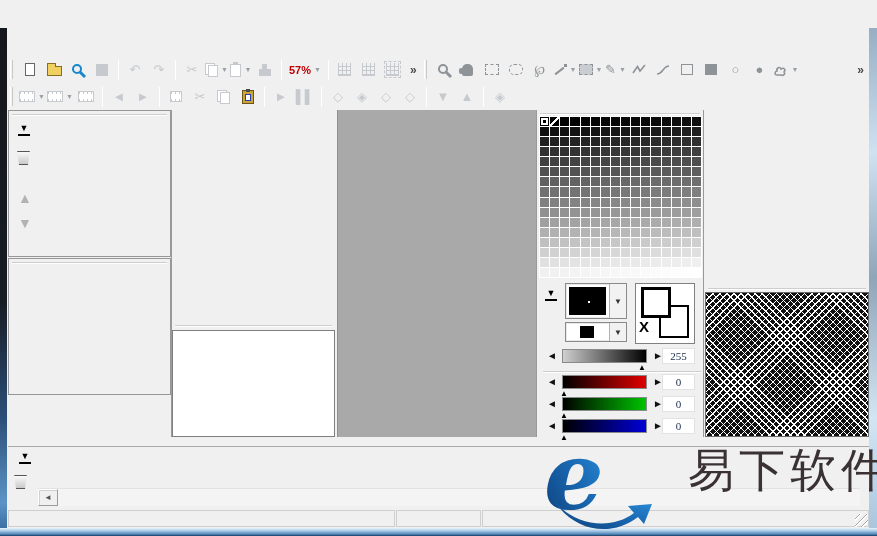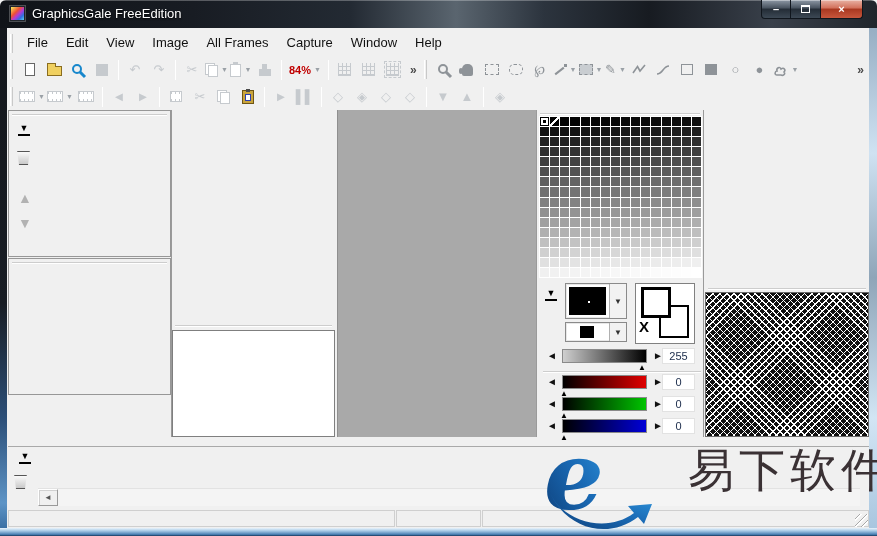--- a/index.html
+++ b/index.html
@@ -128,21 +128,21 @@
   .swatch-sub{width:14px;height:12px;background:#000;margin:3px auto 3px 14px;}
   .fgbg{position:absolute;left:635px;top:283px;width:60px;height:61px;background:#fff;border:1px solid #808080;}
   .fgbg .back{position:absolute;left:23px;top:21px;width:30px;height:33px;border:2px solid #000;background:#fff;}
   .fgbg .front{position:absolute;left:5px;top:3px;width:30px;height:31px;border:3px solid #000;background:#fff;}
   .fgbg .xlab{position:absolute;left:3px;top:34px;font-size:15px;font-weight:bold;color:#000;}
 
   .sl-arrow{position:absolute;font-size:10px;color:#111;line-height:14px;}
   .sl-bar{position:absolute;width:85px;height:14px;border:1px solid #8a8a8a;}
   .sl-mark{position:absolute;font-size:8px;color:#000;line-height:8px;}
   .sl-val{position:absolute;width:33px;height:16px;background:#fff;border:1px solid #e2e2e2;
-    font-size:11px;color:#1a2b4a;text-align:center;line-height:15px;}
+    font-size:11px;color:#1a2b4a;text-align:center;line-height:15px;font-family:Liberation Serif, serif;}
   .g-alpha{background:linear-gradient(90deg,#cfcfcf,#000);}
   .g-red{background:linear-gradient(90deg,#000,#e00000);}
   .g-green{background:linear-gradient(90deg,#000,#00c400);}
   .g-blue{background:linear-gradient(90deg,#000,#0000d8);}
 
   
   .right-split{position:absolute;left:705px;top:285px;width:164px;height:6px;}
   .checker{position:absolute;left:705px;top:292px;width:164px;height:145px;background-color:#101010;
     background-image:repeating-linear-gradient(45deg,#fff 0 1px,transparent 1px 5px),
                      repeating-linear-gradient(-45deg,#fff 0 1px,transparent 1px 5px);
@@ -165,48 +165,24 @@
     font-family:"DejaVu Sans",sans-serif;white-space:nowrap;}
   .wm-url{left:603px;top:494px;font-size:31px;letter-spacing:2px;color:#9c9c9c;
     font-family:"Liberation Sans",sans-serif;}
   .wm-logo{left:538px;top:433px;width:132px;height:103px;}
 </style>
 </head>
 <body>
 
 <div class="win">
 
-  <div class="titlebar">
-    <div class="app-icon"></div>
-    <div class="title-text">GraphicsGale FreeEdition</div>
-    <div class="win-controls">
-      <div class="wbtn min">–</div>
-      <div class="wbtn max">
-          <span class="max-glyph"></span>
-        </div>
-      <div class="wbtn close">×</div>
-    </div>
-  </div>
   <div class="border-left"></div>
   <div class="border-right"></div>
   <div class="border-bottom"></div>
 
-  <div class="menubar">
-    <div class="grip"></div>
-    <div id="menu-items" style="display:flex;">
-        <div class="menu-item">File</div>
-        <div class="menu-item">Edit</div>
-        <div class="menu-item">View</div>
-        <div class="menu-item">Image</div>
-        <div class="menu-item">All Frames</div>
-        <div class="menu-item">Capture</div>
-        <div class="menu-item">Window</div>
-        <div class="menu-item">Help</div>
-      </div>
-  </div>
 
   <div class="toolbar tb1">
     <div class="grip"></div>
     <div class="band" id="tb1-band1" style="flex:0 0 auto;">
         <div class="tbtn">
           <span class="i-page"></span>
         </div>
         <div class="tbtn">
           <span class="i-folder"></span>
         </div>
@@ -233,21 +209,21 @@
         </div>
         <div class="tbtn dis">
           <span class="i-clip"></span>
           <span class="dd">▼</span>
         </div>
         <div class="tbtn dis">
           <span class="i-stamp"></span>
         </div>
         <div class="tsep"></div>
         <div class="zoomc">
-          <span class="zval">84%</span>
+          <span class="zval">57%</span>
           <span class="dd">▼</span>
         </div>
         <div class="tsep"></div>
         <div class="tbtn dis">
           <span class="i-grid"></span>
         </div>
         <div class="tbtn dis">
           <span class="i-grid"></span>
         </div>
         <div class="tbtn dis">

